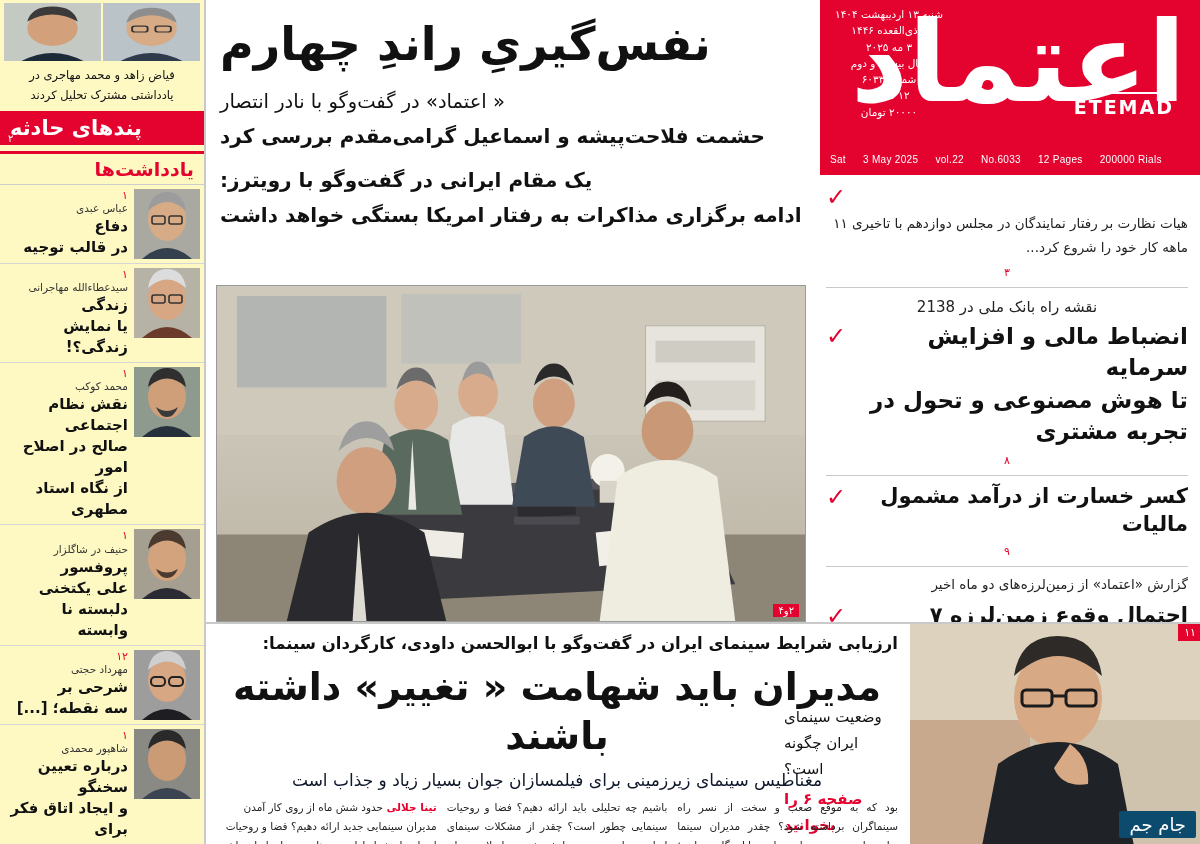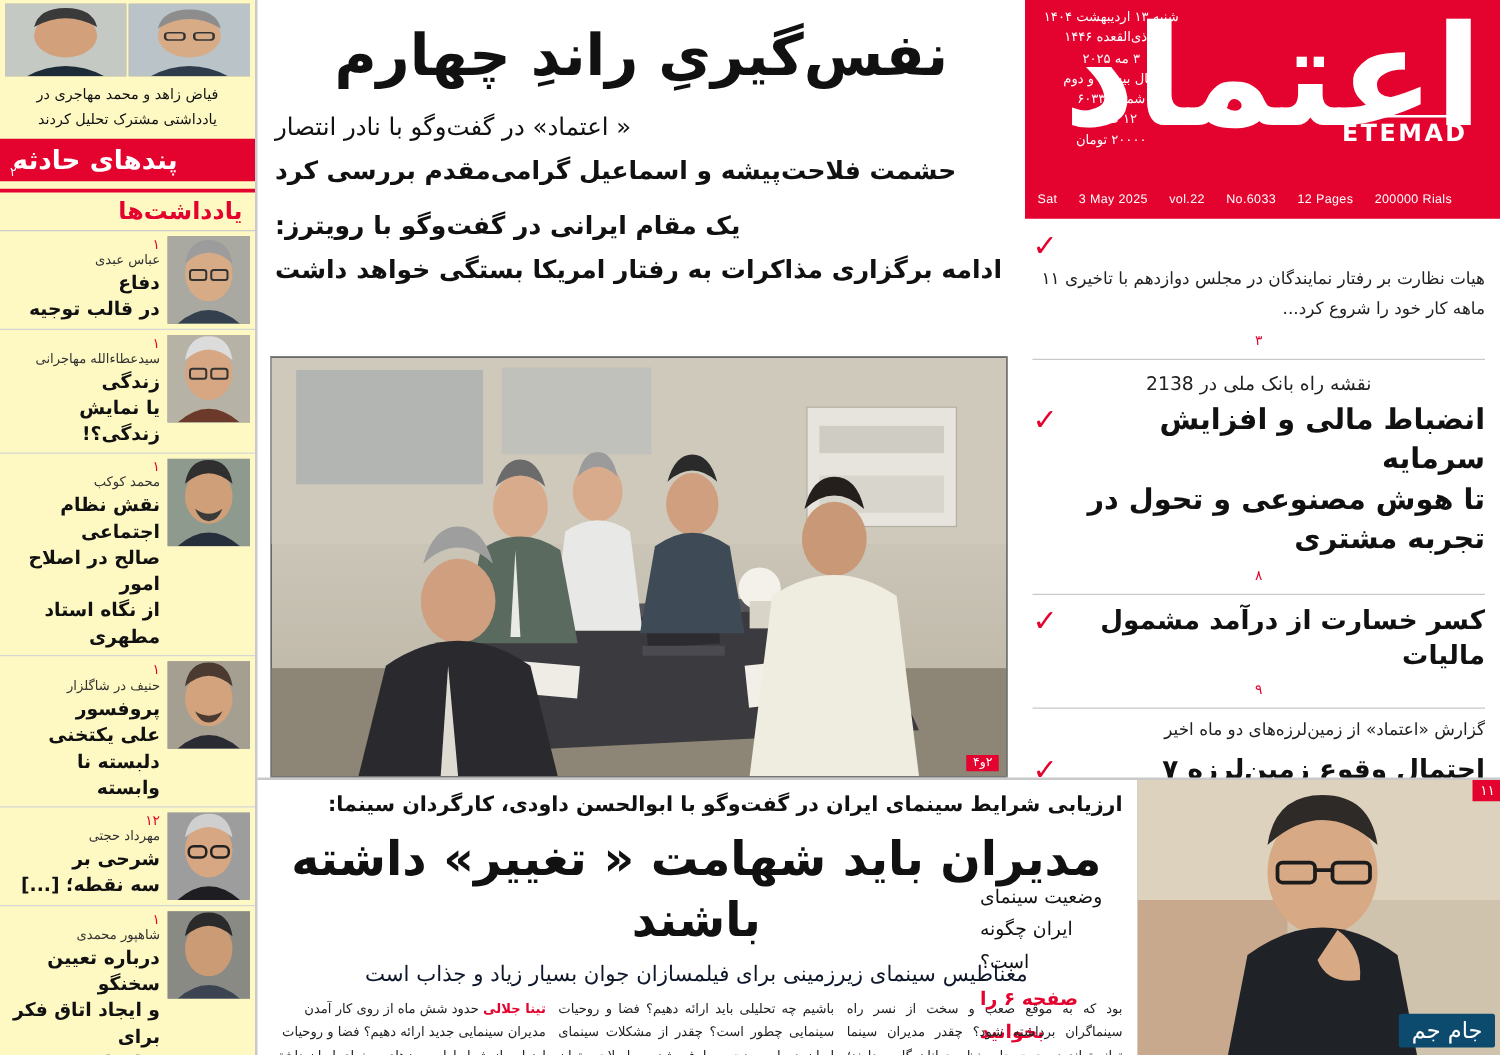--- a/index.html
+++ b/index.html
@@ -91,21 +91,21 @@
     width: 614px;
     height: 285px;
     padding: 12px 14px 0 14px;
     text-align: left;
   }
   #leadTitle {
     font-size: 46px;
     font-weight: bold;
     color: #111;
     line-height: 1.25;
-    text-align: center;
+    text-align: left;
     margin: 4px 0 12px 0;
     letter-spacing: -1px;
   }
   .leadSub {
     font-size: 19.5px;
     color: #111;
     line-height: 1.6;
     text-align: left;
     margin: 3px 0;
     font-weight: 500;
@@ -163,21 +163,21 @@
   }
 
   
   #leadPhoto {
     position: absolute;
     top: 285px; left: 10px;
     width: 590px;
     height: 337px;
     border: 1px solid #999;
     overflow: hidden;
-    background: #000000;
+    background: #b91c1c;
   }
   #pageNumPhoto {
     position: absolute;
     bottom: 4px; right: 6px;
     background: #e4032e;
     color: #fff;
     font-size: 10px;
     padding: 1px 5px;
     z-index: 5;
   }

